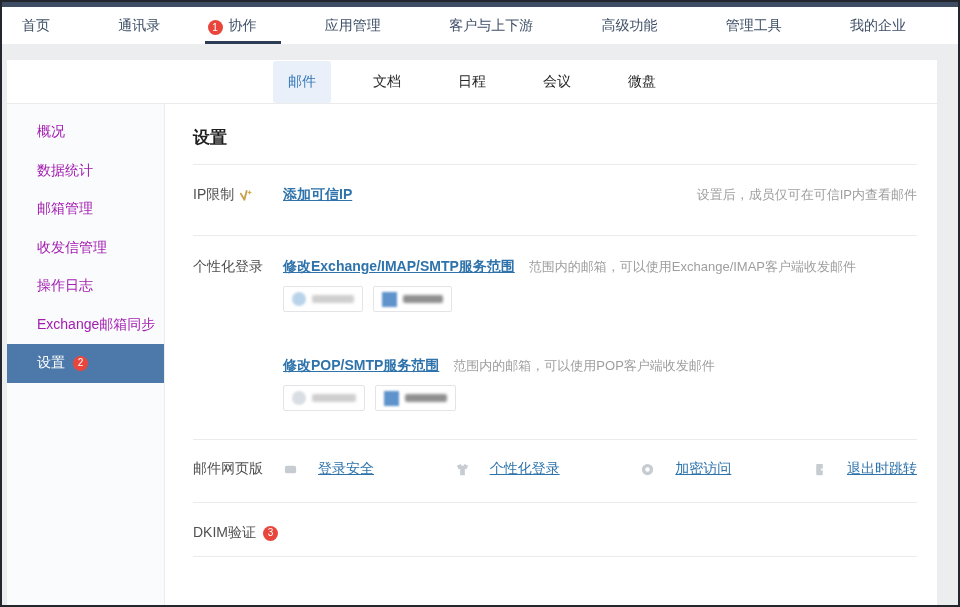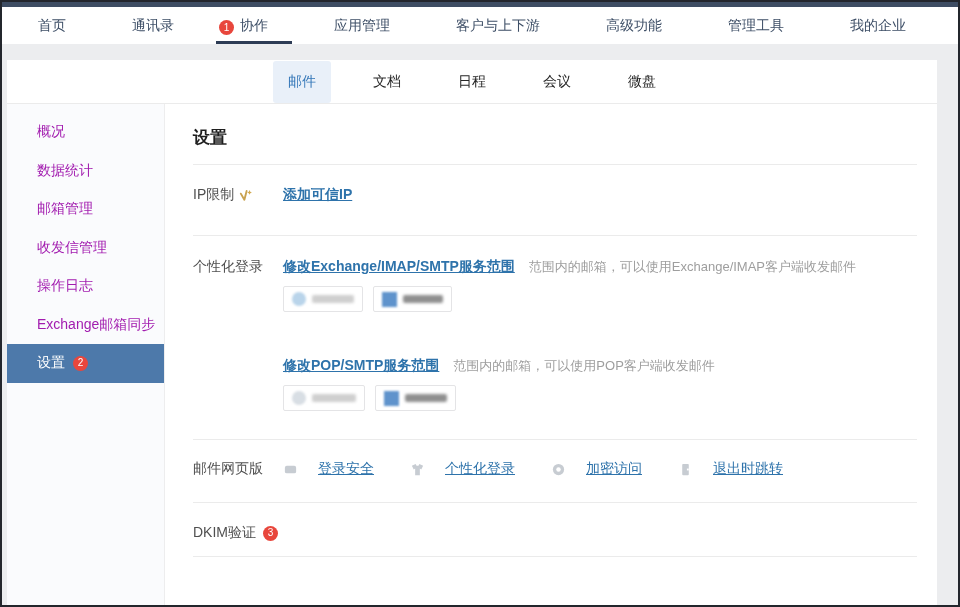--- a/index.html
+++ b/index.html
@@ -2,21 +2,21 @@
 <html><head>
 <meta charset="utf-8">
 <style>
   * { margin:0; padding:0; box-sizing:border-box; }
   html,body { width:960px; height:607px; font-family:"Liberation Sans",sans-serif; }
   .frame{ width:960px; height:607px; border:2px solid #23262c; background:#ecedef;
           display:flex; flex-direction:column; overflow:hidden; }
   .top-strip{ height:5px; background:#3e4d63; flex:none; }
   
   .topnav{ height:37px; background:#fff; display:flex; align-items:stretch;
-           justify-content:space-between; padding:0 52px 0 36px; flex:none; }
+           justify-content:space-between; padding:0 52px 0 20px; flex:none; }
   .nav-item{ position:relative; display:flex; align-items:center; font-size:14px;
              color:#3d4e66; cursor:pointer; white-space:nowrap; }
   .nav-item.active::after{ content:""; position:absolute; left:50%; transform:translateX(-50%);
              bottom:0; width:76px; height:3px; background:#2d3c55; }
   .badge{ display:inline-flex; align-items:center; justify-content:center;
           min-width:15px; height:15px; padding:0 3px; border-radius:8px;
           background:#e8463c; color:#fff; font-size:10px; line-height:1; }
   .nav-badge{ position:absolute; left:-21px; top:13px; }
   .gray-gap{ height:16px; flex:none; }
   
@@ -35,21 +35,21 @@
   
   .content{ flex:1; padding:0 20px 0 28px; overflow:hidden; }
   .page-title{ margin-top:22px; font-size:17px; font-weight:bold; color:#1f1f1f; }
   .divider{ border-top:1px solid #ebebeb; }
   .d1{ margin-top:15px; } .d2{ margin-top:31px; } .d3{ margin-top:28px; }
   .d4{ margin-top:24px; } .d5{ margin-top:14px; }
   .setting-row{ display:flex; align-items:flex-start; }
   .r1{ margin-top:21px; } .r2{ margin-top:22px; } .r3{ margin-top:20px; } .r4{ margin-top:21px; }
   .lbl{ width:90px; flex:none; font-size:14px; color:#4f4f4f; display:flex;
         align-items:center; white-space:nowrap; }
-  .row-body{ flex:1; }
+  .row-body{ flex:1;justify-content:space-between; }
   .inline-line{ display:flex; align-items:center; flex-wrap:nowrap; }
   a.lnk{ font-size:14px; color:#2e73ab; text-decoration:underline; cursor:pointer; white-space:nowrap; }
   a.lnk.bold{ font-weight:bold; }
   .desc{ font-size:13px; color:#9e9e9e; margin-left:14px; white-space:nowrap; }
   .sparkle{ margin-left:4px; }
   
   .chips{ display:flex; gap:10px; margin-top:10px; }
   .chip{ height:26px; border:1px solid #e4e4e6; border-radius:2px; background:#fff;
          display:flex; align-items:center; padding:0 8px; gap:6px; cursor:pointer; }
   .chip .circ{ width:14px; height:14px; border-radius:50%; background:#b9d4ea; filter:blur(1px); }
@@ -118,20 +118,21 @@
         <div class="setting-row r1">
           <div class="lbl">
             <span>IP限制</span>
             <svg class="sparkle" width="15" height="15" viewBox="0 0 16 16">
               <path d="M3 6 L6.8 12.5 L9.2 3.2" stroke="#c9a24f" stroke-width="2" fill="none" stroke-linecap="round" stroke-linejoin="round"></path>
               <path d="M12.3 2.2 l.8 1.7 1.7 .8 -1.7 .8 -.8 1.7 -.8 -1.7 -1.7 -.8 1.7 -.8 z" fill="#d3aa52"></path>
             </svg>
           </div>
           <div class="row-body inline-line">
             <a class="lnk bold">添加可信IP</a>
+            <span class="desc">设置后，成员仅可在可信IP内查看邮件</span>
           </div>
         </div>
         <div class="divider d2"></div>
 
         <div class="setting-row r2">
           <div class="lbl">个性化登录</div>
           <div class="row-body">
             <div class="inline-line">
               <a class="lnk bold">修改Exchange/IMAP/SMTP服务范围</a>
               <span class="desc">范围内的邮箱，可以使用Exchange/IMAP客户端收发邮件</span>

